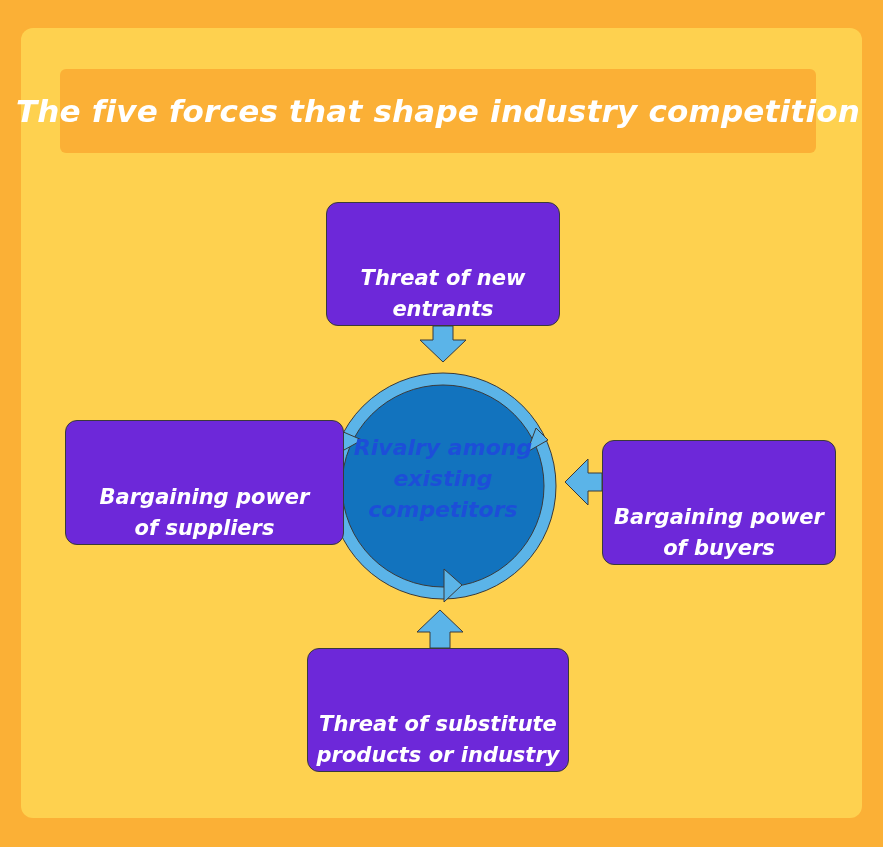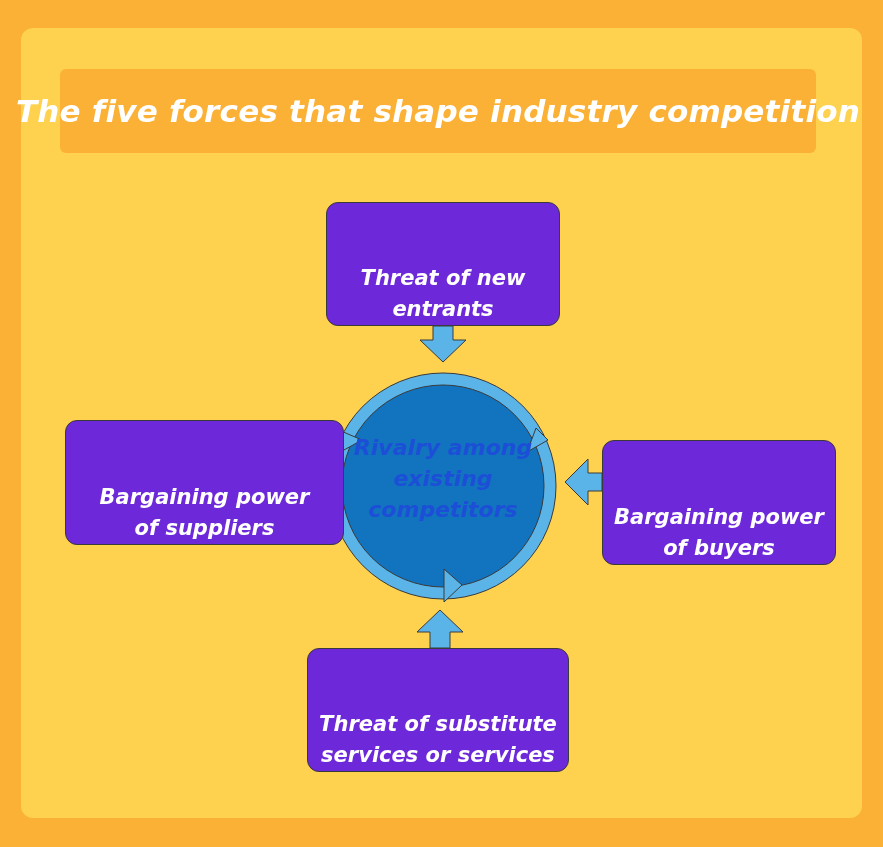--- a/index.html
+++ b/index.html
@@ -75,14 +75,14 @@
 
 <div class="force-box box-left">
   <span class="force-label" style="display:block;width:215px;">Bargaining power of suppliers</span>
 </div>
 
 <div class="force-box box-right">
   <span class="force-label" style="display:block;width:215px;">Bargaining power of buyers</span>
 </div>
 
 <div class="force-box box-bottom">
-  <span class="force-label" style="display:block;width:250px;">Threat of substitute services or services</span>
+  <span class="force-label" style="display:block;width:250px;">Threat of substitute products or industry</span>
 </div>
 
 </body></html>

